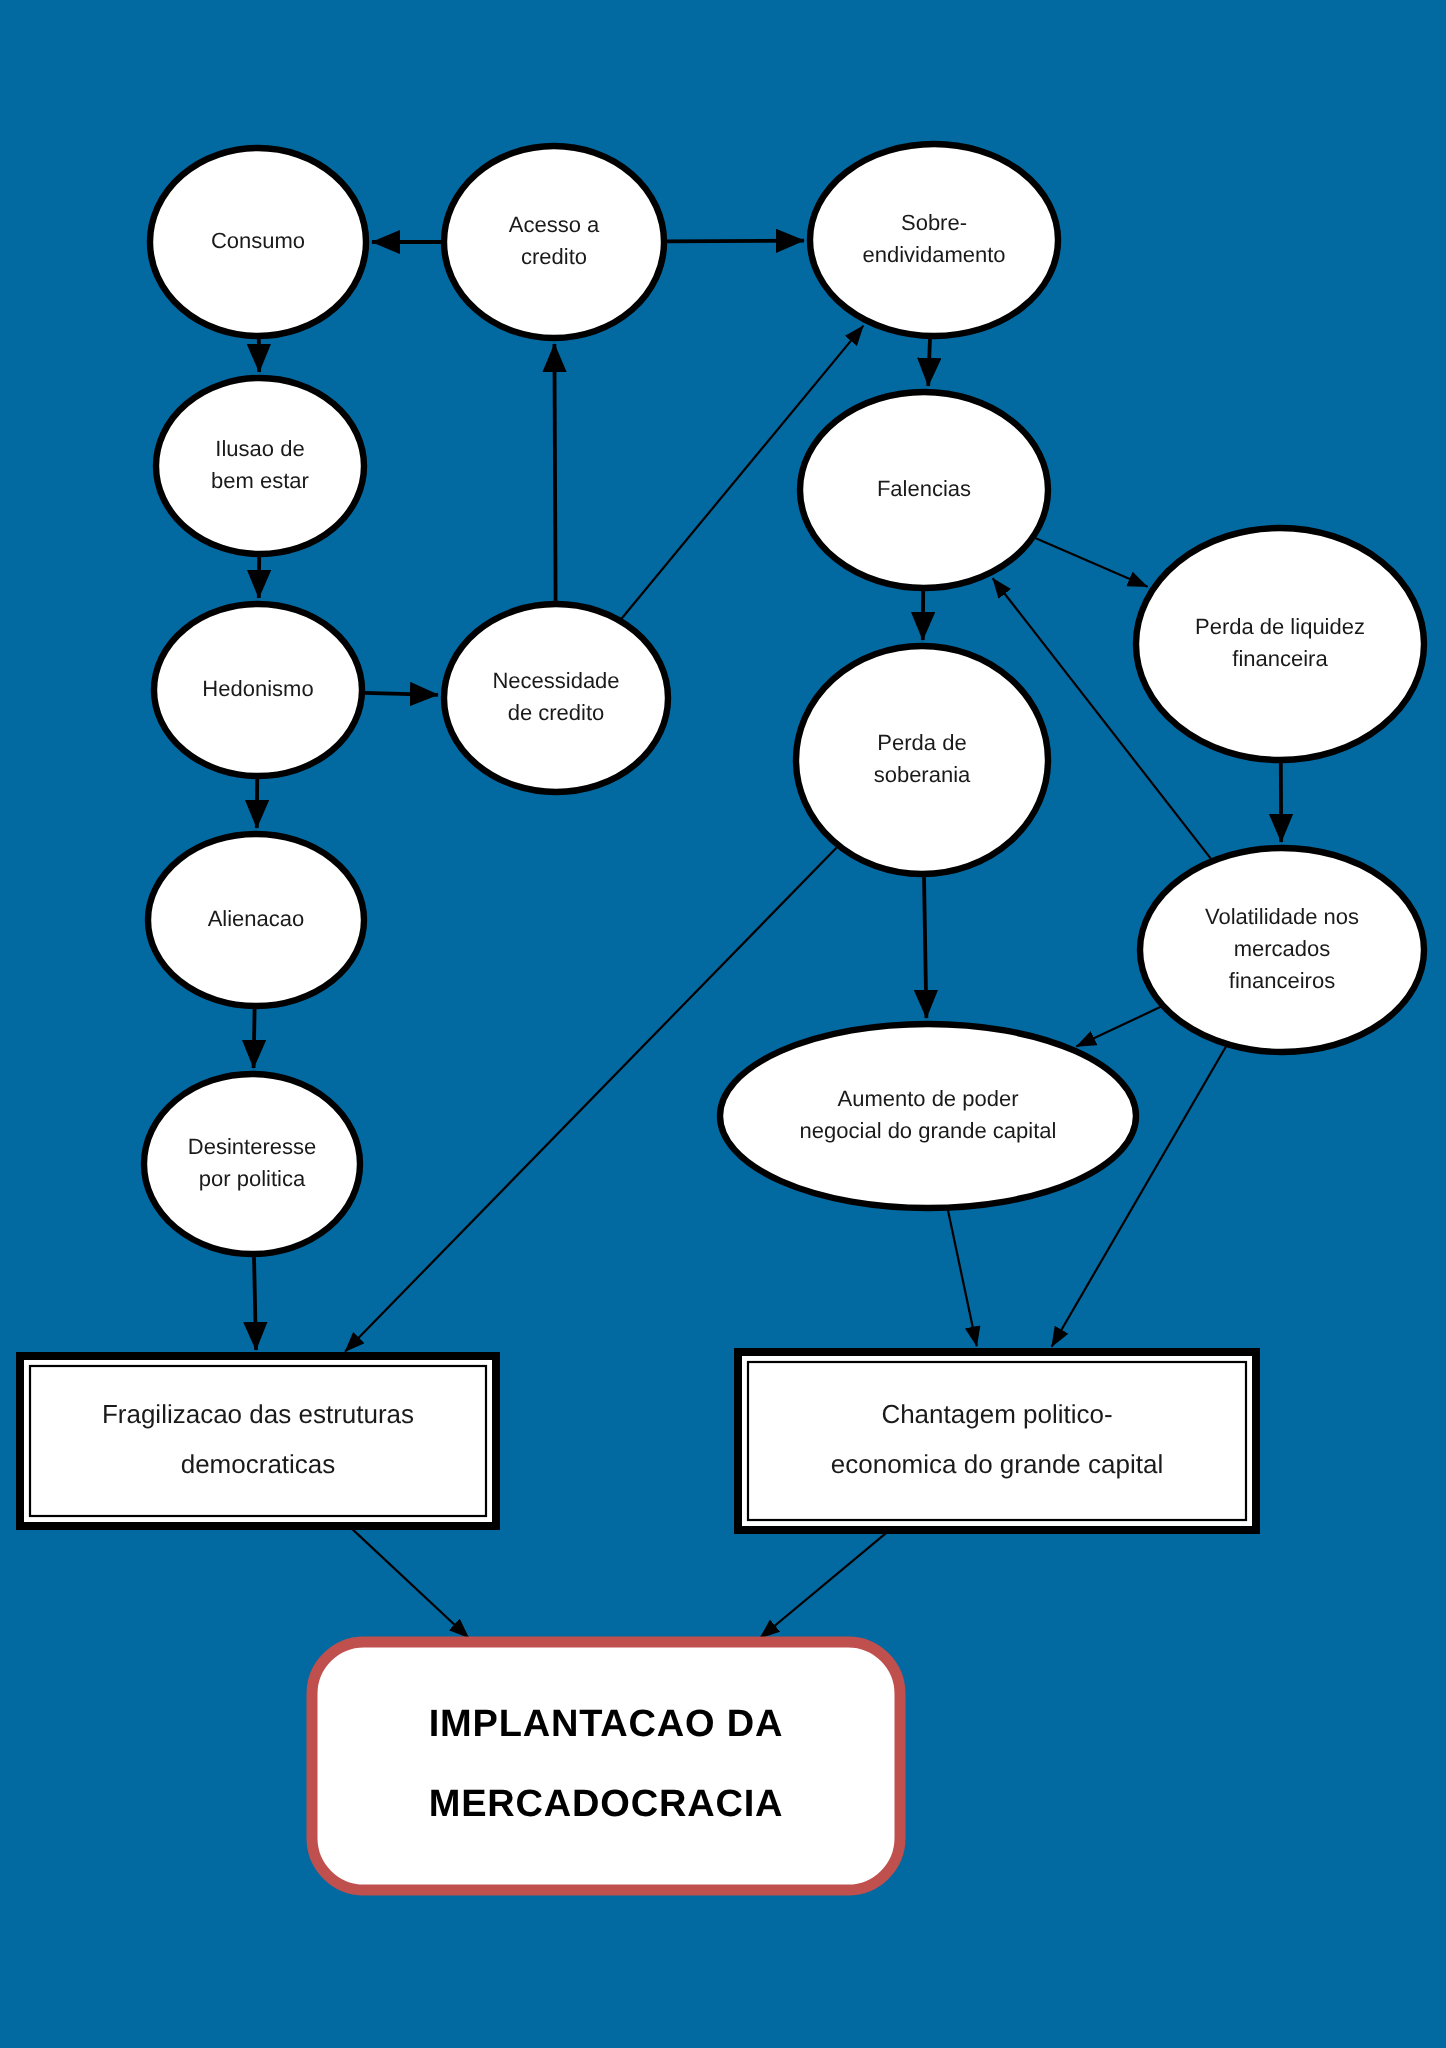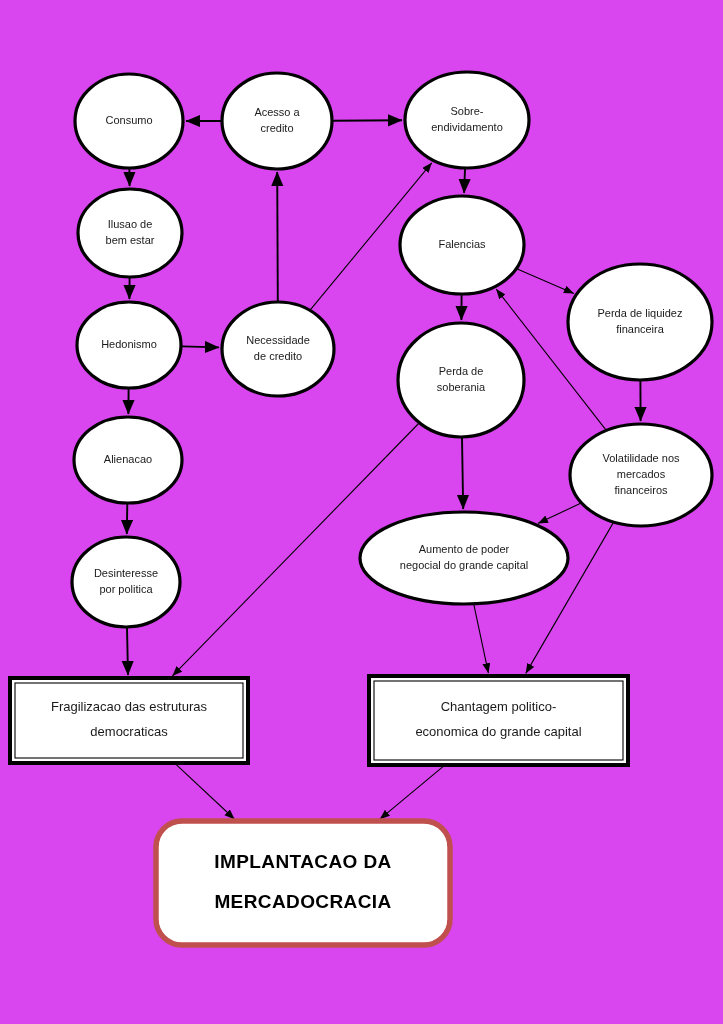--- a/index.html
+++ b/index.html
@@ -10,21 +10,21 @@
   body {
     width: 723px;
     height: 1024px;
     font-family: "Liberation Sans", sans-serif;
     overflow: hidden;
   }
   #diagram-root {
     position: relative;
     width: 723px;
     height: 1024px;
-    background: #d946ef;
+    background: #0369a1;
   }
   svg#flow-svg {
     position: absolute;
     top: 0;
     left: 0;
     width: 723px;
     height: 1024px;
     display: block;
   }
   .node-ellipse {

